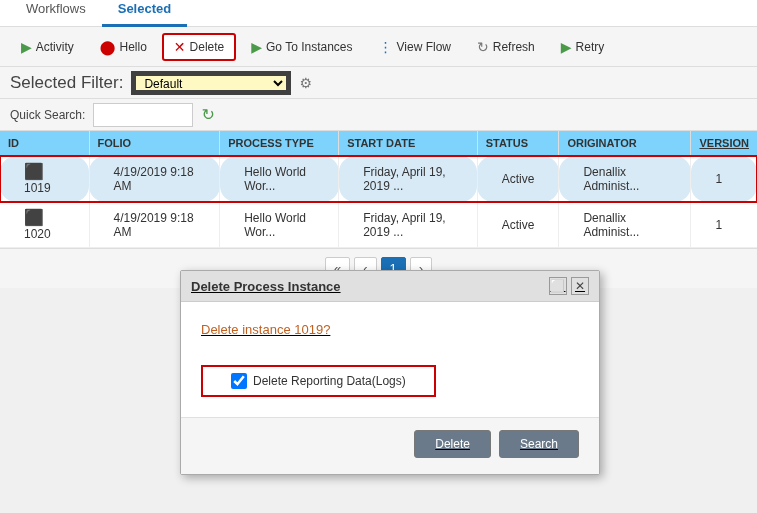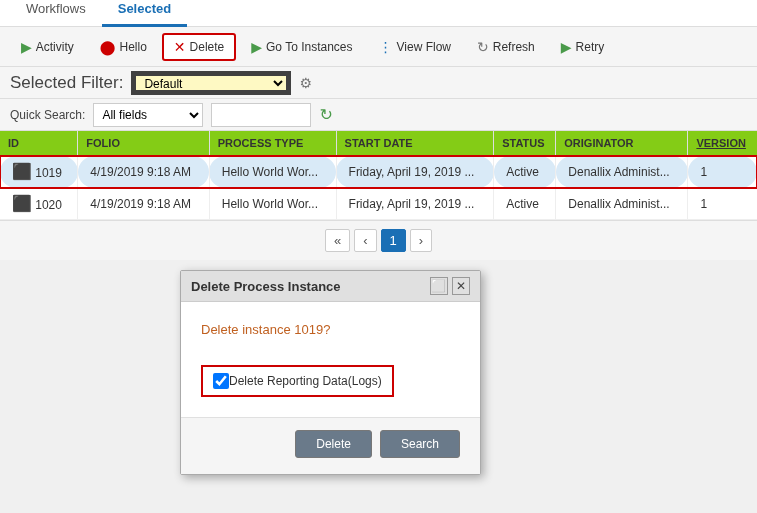--- a/index.html
+++ b/index.html
@@ -141,21 +141,21 @@
     
     .table-container {
       background: #fff;
       overflow: auto;
     }
     table {
       width: 100%;
       border-collapse: collapse;
     }
     thead tr {
-      background: #84cc16;
+      background: #7dd3fc;
       border-bottom: 1px solid #ccc;
     }
     thead th {
       padding: 6px 8px;
       text-align: left;
       font-weight: bold;
       font-size: 11px;
       color: #333;
       border-right: 1px solid #ddd;
       text-transform: uppercase;
@@ -164,21 +164,21 @@
     tbody tr {
       border-bottom: 1px solid #eee;
       cursor: pointer;
     }
     tbody tr.selected {
       background: #d9eaf7;
       outline: 2px solid #cc0000;
       outline-offset: -1px;
     }
     tbody td {
-      padding: 6px 12px;
+      padding: 6px 24px;
       font-size: 12px;
       color: #333;
       border-right: 1px solid #eee;
       border-radius: 16px;
     }
     tbody td:last-child { border-right: none; }
 
     
     .pagination {
       display: flex;
@@ -200,25 +200,26 @@
     }
     .page-btn.active {
       background: #1a6fb5;
       color: #fff;
       border-color: #1a6fb5;
     }
     .modal {
       background: #fff;
       border: 1px solid #aaa;
       box-shadow: 3px 3px 10px rgba(0,0,0,0.3);
-      width: 301px;
+      width: 420px;
       border-radius: 2px;
       position: absolute;
       top: 270px;
       left: 180px;
+      text-decoration: underline;
     }
     .modal-header {
       display: flex;
       align-items: center;
       justify-content: space-between;
       background: #e0e0e0;
       padding: 6px 10px;
       border-bottom: 1px solid #ccc;
     }
     .modal-title {
@@ -246,22 +247,23 @@
       padding: 20px 20px 10px 20px;
     }
     .modal-question {
       color: #c06020;
       font-size: 13px;
       margin-bottom: 28px;
     }
     .checkbox-row {
       display: flex;
       align-items: center;
+      gap: 6px;
       border: 2px solid #cc0000;
-      padding: 6px 10px;
+      padding: 6px 28px;
       display: inline-flex;
     }
     .checkbox-row input[type="checkbox"] {
       width: 16px;
       height: 16px;
     }
     .checkbox-label {
       font-size: 12px;
       color: #333;
     }
@@ -332,26 +334,20 @@
   <select class="filter-select">
     <option>Default</option>
     <option>Custom</option>
     <option>All</option>
   </select>
   <span class="filter-icon">⚙</span>
 </div>
 
 <div class="search-row">
   <span class="search-label">Quick Search:</span>
-  <select class="search-select">
-    <option>All fields</option>
-    <option>ID</option>
-    <option>FOLIO</option>
-    <option>STATUS</option>
-  </select>
   <input type="text" class="search-input" value="" style="">
   <button class="refresh-btn-small">↻</button>
 </div>
 
 <div class="table-container">
   <table>
     <thead>
       <tr>
         <th>ID</th>
         <th>FOLIO</th>

